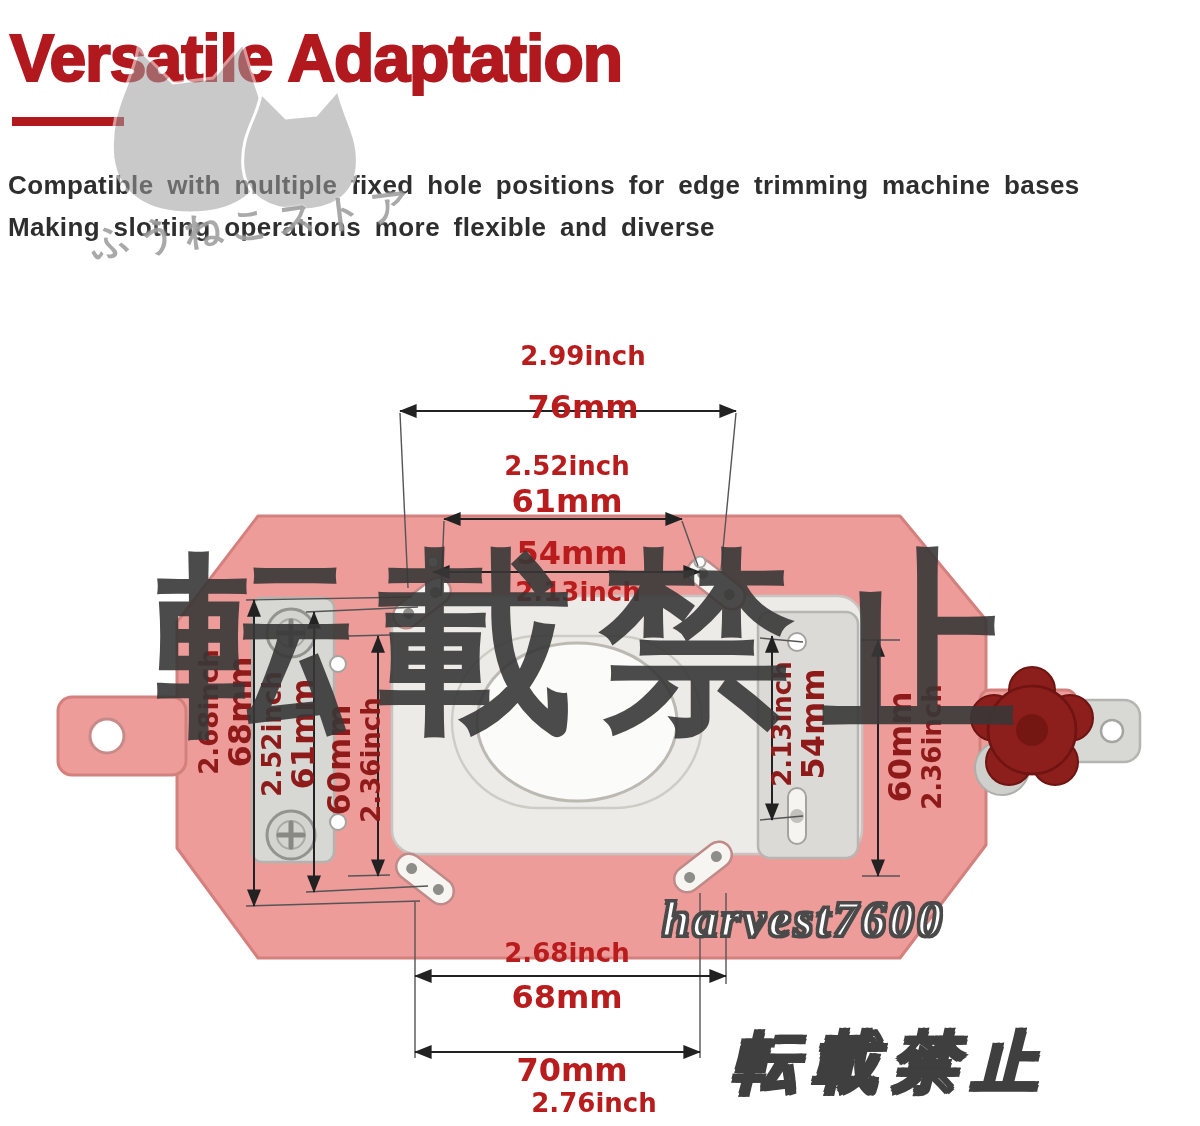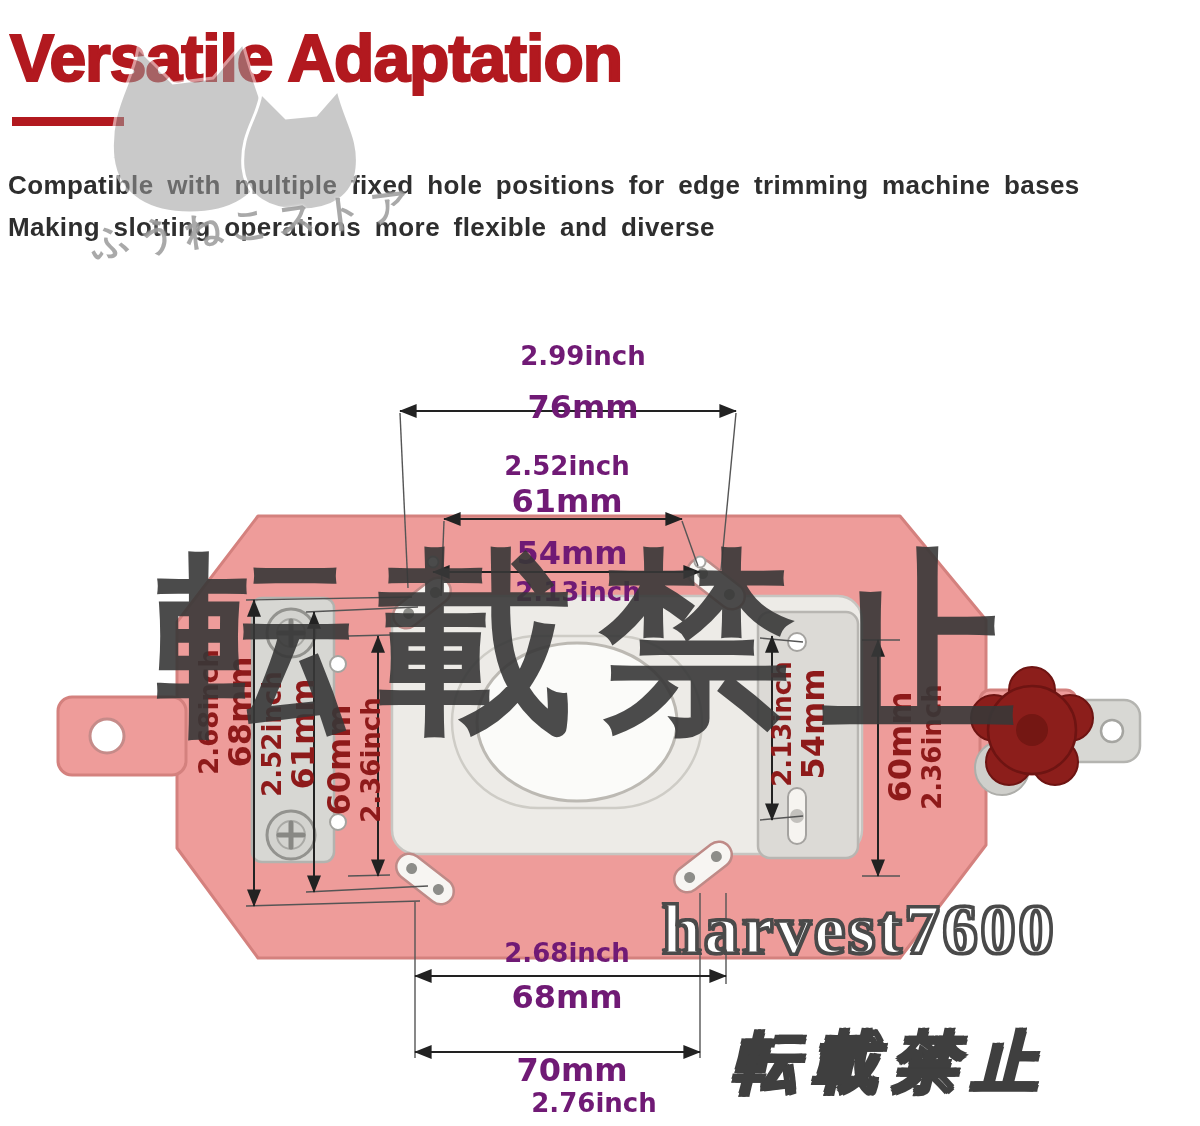--- a/index.html
+++ b/index.html
@@ -11,26 +11,26 @@
 
   .desc{left:8px;color:#2e2e2e;font-size:26px;font-weight:bold;letter-spacing:.4px;word-spacing:6px;z-index:2;white-space:nowrap;}
   #desc1{top:170px;}
   #desc2{top:212px;}
 
   #cat-logo{left:78px;top:38px;z-index:3;}
   #store-wm{left:90px;top:198px;font-size:38px;font-weight:bold;color:rgba(145,145,145,.78);letter-spacing:8px;transform:rotate(-7deg);z-index:3;font-family:"DejaVu Sans",sans-serif;white-space:nowrap;text-shadow:0 0 3px rgba(255,255,255,.8);}
 
   #big-wm{left:50%;top:645px;transform:translate(-50%,-50%);font-size:196px;font-weight:bold;color:rgba(55,55,55,.9);letter-spacing:26px;white-space:nowrap;z-index:4;font-family:"DejaVu Sans",sans-serif;}
 
-  #seller-wm{left:662px;top:890px;font-size:70px;font-weight:bold;color:#ffffff;-webkit-text-stroke:3px #4a4a4a;text-shadow:2px 2px 0 #4a4a4a,-2px -2px 0 #4a4a4a,2px -2px 0 #4a4a4a,-2px 2px 0 #4a4a4a;letter-spacing:3px;z-index:5;font-family:"Liberation Serif",serif;white-space:nowrap;}
+  #seller-wm{left:662px;top:890px;font-size:50px;font-weight:bold;font-style:italic;color:#ffffff;-webkit-text-stroke:3px #4a4a4a;text-shadow:2px 2px 0 #4a4a4a,-2px -2px 0 #4a4a4a,2px -2px 0 #4a4a4a,-2px 2px 0 #4a4a4a;letter-spacing:3px;z-index:5;font-family:"Liberation Serif",serif;white-space:nowrap;}
   #notice-wm{left:732px;top:1018px;font-size:66px;font-weight:bold;font-style:italic;color:#ffffff;-webkit-text-stroke:3px #3f3f3f;text-shadow:2px 2px 0 #3f3f3f,-2px -2px 0 #3f3f3f,2px -2px 0 #3f3f3f,-2px 2px 0 #3f3f3f;letter-spacing:14px;z-index:5;font-family:"DejaVu Sans",sans-serif;white-space:nowrap;}
 
   #diagram{left:0;top:0;z-index:1;}
 
-  .dim-label{position:absolute;transform:translate(-50%,-50%);color:#701a75;font-weight:bold;white-space:nowrap;z-index:2;font-family:"DejaVu Sans",sans-serif;}
+  .dim-label{position:absolute;transform:translate(-50%,-50%);color:#b91c1c;font-weight:bold;white-space:nowrap;z-index:2;font-family:"DejaVu Sans",sans-serif;}
   .dim-rot{position:absolute;transform:translate(-50%,-50%) rotate(-90deg);color:#8e1a1a;font-weight:bold;text-align:center;line-height:1.08;white-space:nowrap;z-index:2;font-family:"DejaVu Sans",sans-serif;}
   .mm{font-size:32px;}
   .inch{font-size:26px;}
 </style>
 </head>
 <body>
 
 <div id="stage">
 
   <svg id="diagram" class="abs" width="1200" height="1126" viewBox="0 0 1200 1126" xmlns="http://www.w3.org/2000/svg">

